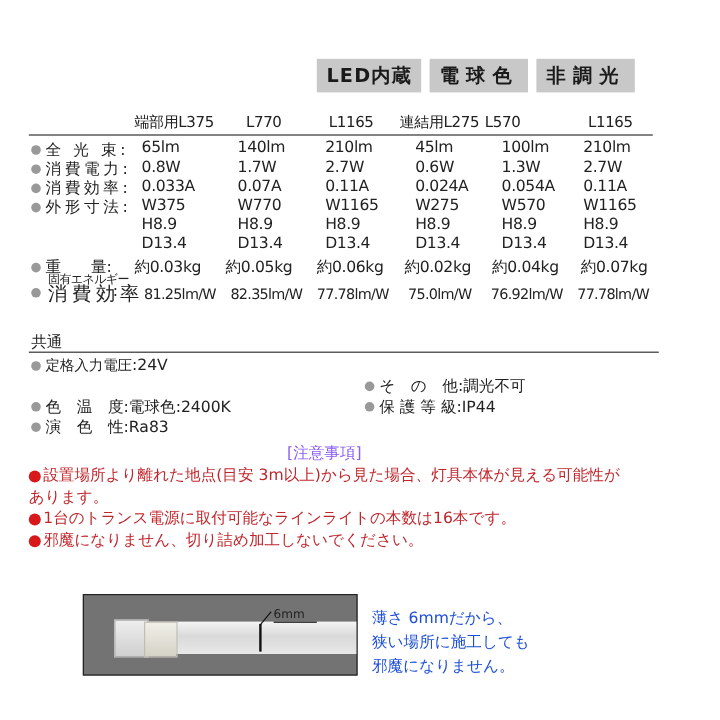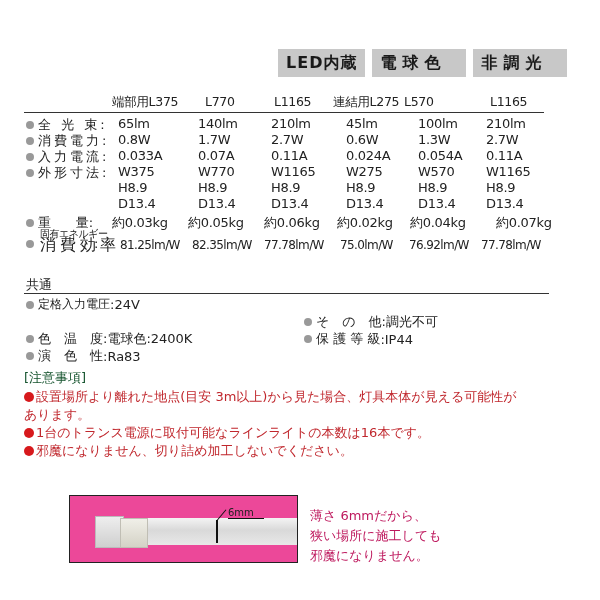--- a/index.html
+++ b/index.html
@@ -1,21 +1,21 @@
 <!DOCTYPE html>
 <html><head>
 <meta charset="utf-8">
 <style>
   html, body { margin:0; padding:0; background:#fff; }
   body { width:600px; height:600px; position:relative; overflow:hidden;
          font-family:"DejaVu Sans","Liberation Sans",sans-serif; color:#222; }
-  .badges { position:absolute; top:49px; left:278px; display:flex; gap:7px;border-radius:11px; }
+  .badges { position:absolute; top:49px; left:264px; display:flex; gap:7px;border-radius:11px; }
   .badge { background:#c8c8c8; color:#1a1a1a; font-size:16px; font-weight:bold;
            height:28px; line-height:28px; padding:0 8px; letter-spacing:1px; }
-  .badge.wide { letter-spacing:6px; padding-right:20px; }
+  .badge.wide { letter-spacing:6px; padding-right:8px; }
 
   .spec { position:absolute; left:24px; top:92px; width:520px; font-size:13px; }
   .spec .hdr { position:relative; height:20px; border-bottom:1.5px solid #333; }
   .spec .hdr span { position:absolute; top:2px; font-size:12.5px; letter-spacing:-0.3px; }
   .row { position:relative; height:16px; }
   .row span { position:absolute; top:0; white-space:nowrap; letter-spacing:-0.3px; }
   .lbl { left:2px; display:flex; align-items:center; }
   .dot { display:inline-block; width:8px; height:8px; border-radius:50%; background:#999;
          margin-right:4px; }
   .lbltext { letter-spacing:3px; }
@@ -26,36 +26,36 @@
   .effrow span { top:8px; }
   .efflabel { position:absolute; left:16px; top:-2px; font-size:10px; line-height:11px; letter-spacing:-0.5px; }
   .efflabel .l2 { letter-spacing:4px; font-size:16px; }
 
   .common { position:absolute; left:24px; top:276px; width:525px; font-size:13px; }
   .common .title { border-bottom:1.5px solid #333; height:17px; font-size:13px; padding-left:2px; }
   .citem { position:absolute; display:flex; align-items:center; white-space:nowrap; }
   .citem .dot { margin-right:4px; }
 
   .notes { position:absolute; left:24px; top:369px; font-size:13px; color:#c0272d; }
-  .notes .ntitle { color:#14532d; margin-bottom:1px; }
+  .notes .ntitle { color:#8b5cf6; margin-bottom:1px;text-align:center; }
   .note { display:flex; line-height:18px; }
   .rdot { display:inline-block; width:10px; height:10px; border-radius:50%; background:#d7191c;
           margin-top:4px; margin-right:2px; flex:none; }
 
-  .photo { position:absolute; left:69px; top:495px; width:227px; height:66px; border:1.5px solid #222; background:#ec4899; }
+  .photo { position:absolute; left:69px; top:495px; width:227px; height:66px; border:1.5px solid #222; background:#737373; }
   .tube { position:absolute; left:40px; top:22px; width:187px; height:27px;
           background:linear-gradient(#f4f4f4,#d9d9d9 45%,#e8e8e8); }
   .cap1 { position:absolute; left:25px; top:20px; width:27px; height:30px;
           background:linear-gradient(#eee,#cfcfcf); border:1px solid #bbb; }
   .cap2 { position:absolute; left:50px; top:22px; width:26px; height:28px;
           background:linear-gradient(#f0efe8,#d4d2c6); border:1px solid #c0beb4; }
   .dim { position:absolute; left:146px; top:24px; width:2px; height:23px; background:#111; }
   .dimtxt { position:absolute; left:145px; top:11px; font-size:10px; border-bottom:1px solid #111; padding-right:10px; }
   .lead { position:absolute; left:147px; top:24px; width:14px; height:1px; background:#111; transform:rotate(-50deg); transform-origin:left; }
-  .caption { position:absolute; left:310px; top:506px; font-size:13px; line-height:20px; color:#be185d; }
+  .caption { position:absolute; left:310px; top:506px; font-size:13px; line-height:20px; color:#1d4ed8; }
 </style>
 </head>
 <body>
 
 <div class="badges">
   <div class="badge">LED内蔵</div>
   <div class="badge wide">電球色</div>
   <div class="badge wide">非調光</div>
 </div>
 
@@ -89,21 +89,21 @@
     <span class="c0">0.8W</span>
     <span class="c1">1.7W</span>
     <span class="c2">2.7W</span>
     <span class="c3">0.6W</span>
     <span class="c4">1.3W</span>
     <span class="c5">2.7W</span>
   </div>
   <div class="row">
     <span class="lbl">
         <i class="dot"></i>
-        <b class="lbltext" style="font-weight:normal">入力電流:</b>
+        <b class="lbltext" style="font-weight:normal">消費効率:</b>
       </span>
     <span class="c0">0.033A</span>
     <span class="c1">0.07A</span>
     <span class="c2">0.11A</span>
     <span class="c3">0.024A</span>
     <span class="c4">0.054A</span>
     <span class="c5">0.11A</span>
   </div>
   <div class="row">
     <span class="lbl">
@@ -136,21 +136,21 @@
   <div class="row" style="margin-top:2px">
     <span class="lbl">
         <i class="dot"></i>
         <b class="lbltext" style="font-weight:normal;white-space:pre;letter-spacing:0">重      量:</b>
       </span>
     <span class="c0" style="left:88px">約0.03kg</span>
     <span class="c1" style="left:164px">約0.05kg</span>
     <span class="c2" style="left:240px">約0.06kg</span>
     <span class="c3" style="left:313px">約0.02kg</span>
     <span class="c4" style="left:386px">約0.04kg</span>
-    <span class="c5" style="left:472px">約0.07kg</span>
+    <span class="c5" style="left:460px">約0.07kg</span>
   </div>
   <div class="row effrow">
     <span class="lbl" style="top:10px">
         <i class="dot"></i>
       </span>
     <div class="efflabel">
       <div>固有エネルギー</div>
       <div class="l2">消費効率</div>
     </div>
     <span style="left:70px;top:6px">:</span>

